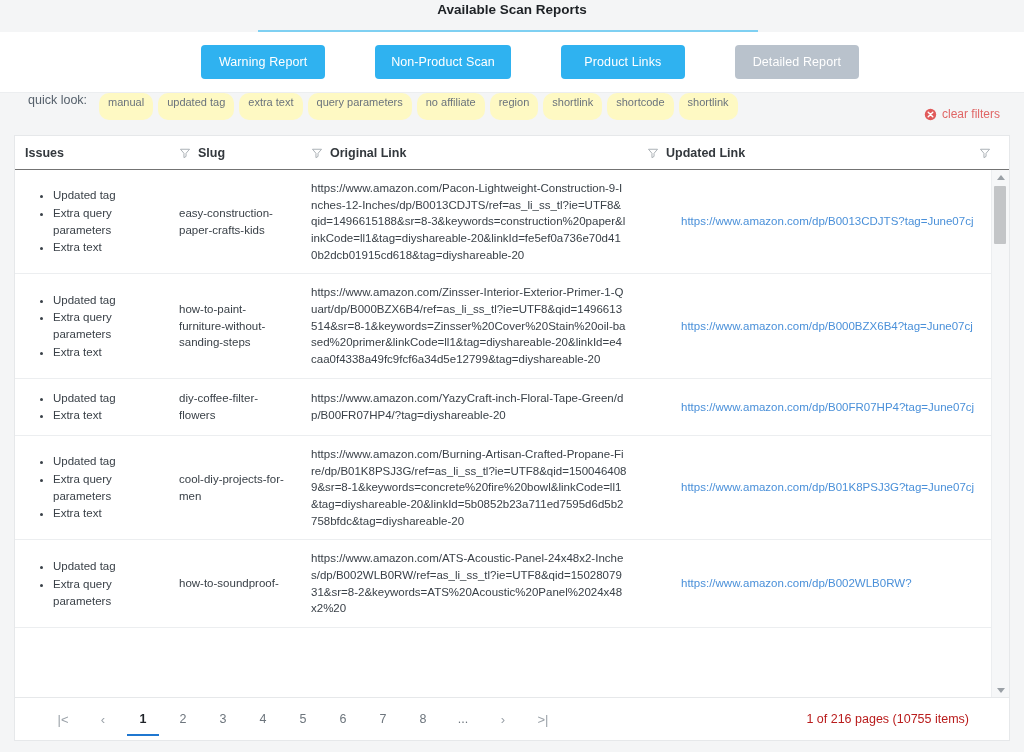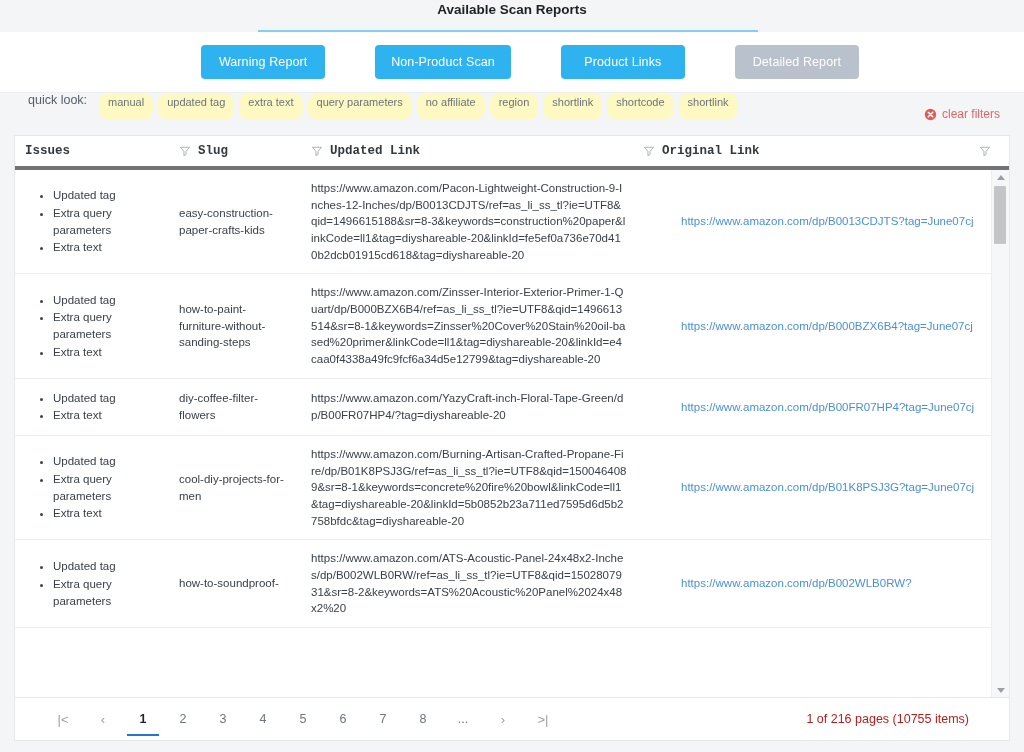--- a/index.html
+++ b/index.html
@@ -119,24 +119,23 @@
     border-bottom: none;
     height: 562px;
     box-sizing: border-box;
     position: relative;
     overflow: hidden;
   }
   .grid-header {
     display: flex;
     height: 34px;
     align-items: center;
-    border-bottom: 4px solid #737373;
+    border-bottom: 1px solid #737373;
     background: #ffffff;
     box-sizing: border-box;
-    font-family: Liberation Mono, monospace;
   }
   .hcell {
     display: flex;
     align-items: center;
     gap: 7px;
     font-size: 12.5px;
     font-weight: bold;
     color: #33383d;
     box-sizing: border-box;
     padding-left: 10px;
@@ -328,35 +327,35 @@
       <span>Issues</span>
     </div>
     <div class="hcell col-slug">
       <span class="funnel">
         <svg viewBox="0 0 16 16" width="12" height="12">
             <path d="M2 3 h12 l-4.6 5.4 v4.2 l-2.8 1.6 v-5.8 z" fill="none" stroke="#9aa1a8" stroke-width="1.1" stroke-linejoin="round"></path>
           </svg>
       </span>
       <span>Slug</span>
     </div>
+    <div class="hcell col-orig">
+      <span class="funnel">
+        <svg viewBox="0 0 16 16" width="12" height="12">
+            <path d="M2 3 h12 l-4.6 5.4 v4.2 l-2.8 1.6 v-5.8 z" fill="none" stroke="#9aa1a8" stroke-width="1.1" stroke-linejoin="round"></path>
+          </svg>
+      </span>
+      <span>Original Link</span>
+    </div>
     <div class="hcell col-upd">
       <span class="funnel">
         <svg viewBox="0 0 16 16" width="12" height="12">
             <path d="M2 3 h12 l-4.6 5.4 v4.2 l-2.8 1.6 v-5.8 z" fill="none" stroke="#9aa1a8" stroke-width="1.1" stroke-linejoin="round"></path>
           </svg>
       </span>
       <span>Updated Link</span>
-    </div>
-    <div class="hcell col-orig">
-      <span class="funnel">
-        <svg viewBox="0 0 16 16" width="12" height="12">
-            <path d="M2 3 h12 l-4.6 5.4 v4.2 l-2.8 1.6 v-5.8 z" fill="none" stroke="#9aa1a8" stroke-width="1.1" stroke-linejoin="round"></path>
-          </svg>
-      </span>
-      <span>Original Link</span>
     </div>
     <div class="hcell col-tail">
       <span class="funnel">
         <svg viewBox="0 0 16 16" width="12" height="12">
             <path d="M2 3 h12 l-4.6 5.4 v4.2 l-2.8 1.6 v-5.8 z" fill="none" stroke="#9aa1a8" stroke-width="1.1" stroke-linejoin="round"></path>
           </svg>
       </span>
     </div>
   </div>
 

